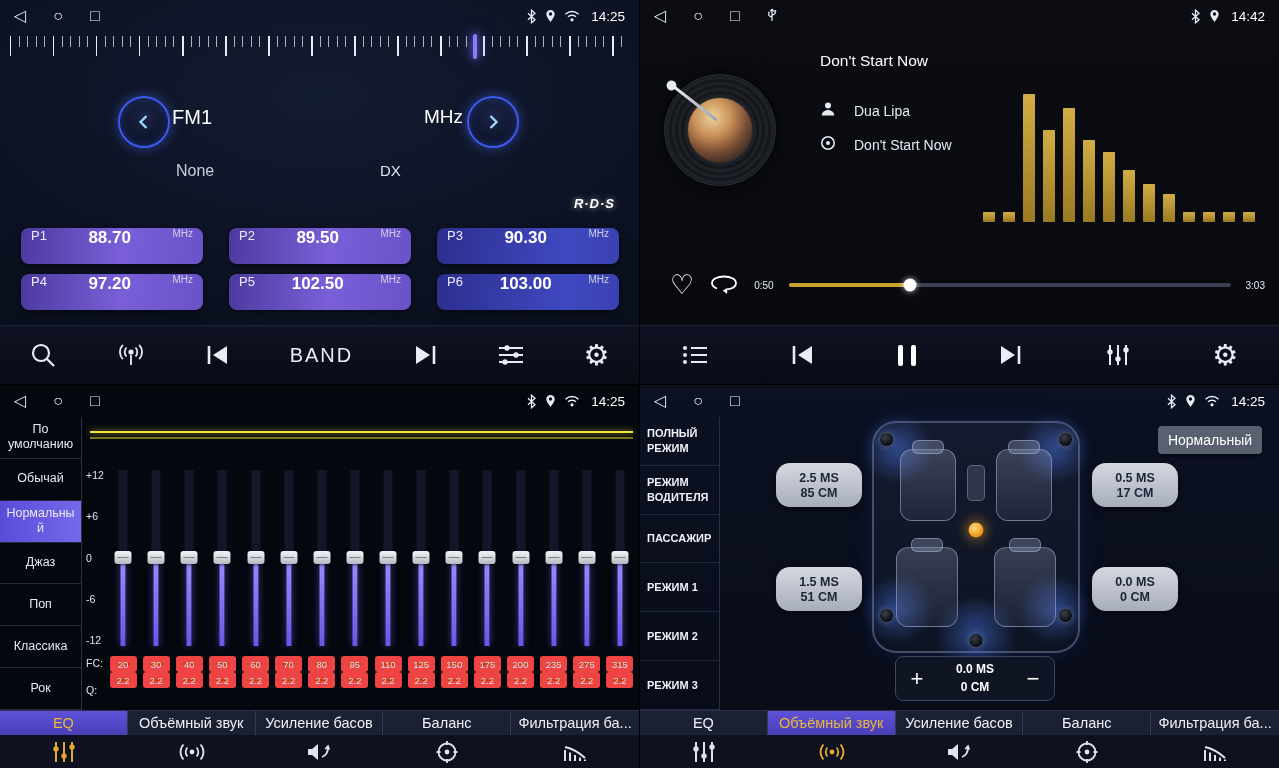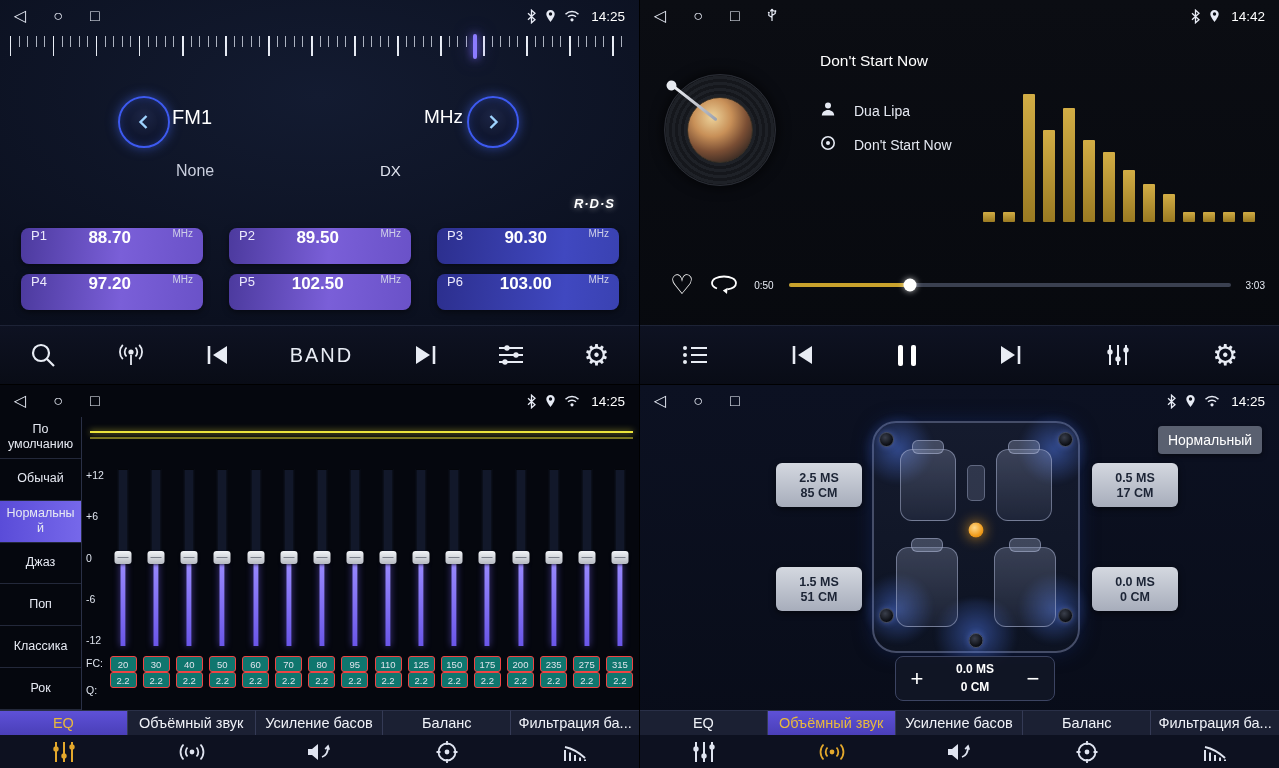--- a/index.html
+++ b/index.html
@@ -127,21 +127,21 @@
   .band { display:flex; flex-direction:column; align-items:center; width:30px; }
   .slider { position:relative; width:100%; height:177px; }
   .slider::before { content:""; position:absolute; left:50%; transform:translateX(-50%); top:0; height:calc(50% - 5px);
           width:9px; background:#12182a; border:1px solid #04060b; }
   .slider::after { content:""; position:absolute; left:50%; transform:translateX(-50%); top:50%; bottom:0; width:5px;
           background:linear-gradient(180deg,#9b8cff,#6a56e8); box-shadow:0 0 7px rgba(120,100,255,.55); }
   .thumb { position:absolute; z-index:2; top:calc(50% - 7px); left:50%; transform:translateX(-50%); width:17px; height:13px;
           border-radius:3px; background:linear-gradient(180deg,#f2f4f7,#b6bac2); box-shadow:0 1px 3px rgba(0,0,0,.65); }
   .thumb::after { content:""; position:absolute; left:3px; right:3px; top:6px; height:1.5px; background:#7a7f8a; }
   .valbox { width:27px; height:16px; display:flex; align-items:center; justify-content:center; font-size:9.5px;
-          color:#dfe3ec; background:#0f766e; border:1px solid #ef4444; border-radius:3px; }
+          color:#dfe3ec; background:#c2410c; border:7px solid #ef4444; border-radius:3px; }
   .band .fc { margin-top:10px; }
   .band .q { }
 
   
   .surround { background:linear-gradient(180deg,#0c1122,#080c18); border-left:1px solid #000; border-top:1px solid #000; }
   .modes { position:absolute; left:0; top:32px; bottom:58px; width:80px; display:flex; flex-direction:column;
           border-right:1px solid #272d45; }
   .mode-item { flex:1; display:flex; align-items:center; padding:0 7px; font-size:11px; font-weight:700;
           line-height:1.35; color:#eef1f8; border-bottom:1px solid #23283a; }
   .preset-pill { position:absolute; left:518px; top:41px; width:104px; height:28px; border-radius:4px;
@@ -168,21 +168,21 @@
           background:rgba(150,160,190,.22); border:1px solid rgba(190,200,230,.35); border-radius:5px; }
   .spk { position:absolute; width:15px; height:15px; border-radius:50%;
           background:radial-gradient(circle at 40% 35%, #3a3f4c, #0a0c12 70%); border:1px solid #474e60;
           box-shadow:0 0 6px rgba(120,150,255,.4); }
   .spk.s1 { left:5px; top:9px; } .spk.s2 { right:5px; top:9px; }
   .spk.s3 { left:5px; bottom:28px; } .spk.s4 { right:5px; bottom:28px; }
   .spk.s5 { left:50%; transform:translateX(-50%); bottom:3px; }
   .center-dot { position:absolute; left:50%; top:47%; transform:translate(-50%,-50%); width:15px; height:15px;
           border-radius:50%; background:radial-gradient(circle at 40% 35%, #ffd98a, #f09c1c 60%, #c67708);
           box-shadow:0 0 14px rgba(240,160,30,.95); }
-  .delaybox { position:absolute; width:86px; height:44px; border-radius:6px; display:flex; flex-direction:column;
+  .delaybox { position:absolute; width:86px; height:44px; border-radius:14px; display:flex; flex-direction:column;
           align-items:center; justify-content:center; gap:1px; background:linear-gradient(180deg,#d4d8e0,#a7adbb);
           color:#1c2435; font-weight:700; font-size:12.5px; box-shadow:0 2px 6px rgba(0,0,0,.55); }
   .delaybox.pfl { left:136px; top:78px; } .delaybox.pfr { left:452px; top:78px; }
   .delaybox.prl { left:136px; top:182px; } .delaybox.prr { left:452px; top:182px; }
   .adjuster { position:absolute; left:255px; top:271px; width:160px; height:45px; display:flex; align-items:center;
           background:rgba(18,22,38,.9); border:1px solid #3c4462; border-radius:8px; }
   .adj-btn { width:42px; font-size:22px; color:#fff; display:flex; align-items:center; justify-content:center; }
   .adj-val { flex:1; text-align:center; font-size:12px; font-weight:700; line-height:1.45; color:#fff;
           display:flex; flex-direction:column; }
 </style>
@@ -740,20 +740,33 @@
                 <path d="M1.5 4.2C3.4 2.4 5.6 1.5 8 1.5s4.6.9 6.5 2.7"></path>
                 <path d="M4 6.8C5.2 5.7 6.5 5.2 8 5.2s2.8.5 4 1.6"></path>
               </g>
               <circle cx="8" cy="9.8" r="1.6" fill="currentColor"></circle>
             </svg>
           </span>
         <span class="time" data-interactable="false">14:25</span>
       </div>
     </header>
 
+    <aside class="modes" data-interactable="false">
+  <div class="mode-item" data-interactable="true">ПОЛНЫЙ РЕЖИМ</div>
+
+  <div class="mode-item" data-interactable="true">РЕЖИМ ВОДИТЕЛЯ</div>
+
+  <div class="mode-item" data-interactable="true">ПАССАЖИР</div>
+
+  <div class="mode-item" data-interactable="true">РЕЖИМ 1</div>
+
+  <div class="mode-item" data-interactable="true">РЕЖИМ 2</div>
+
+  <div class="mode-item" data-interactable="true">РЕЖИМ 3</div>
+</aside>
 
     <button class="preset-pill" data-interactable="true">Нормальный</button>
 
     <div class="car-panel" data-interactable="false">
       <div class="glow g1" data-interactable="false"></div>
       <div class="glow g2" data-interactable="false"></div>
       <div class="glow g3" data-interactable="false"></div>
       <div class="glow g4" data-interactable="false"></div>
       <div class="glow g5" data-interactable="false"></div>
       <div class="seat fl" data-interactable="false"></div>

